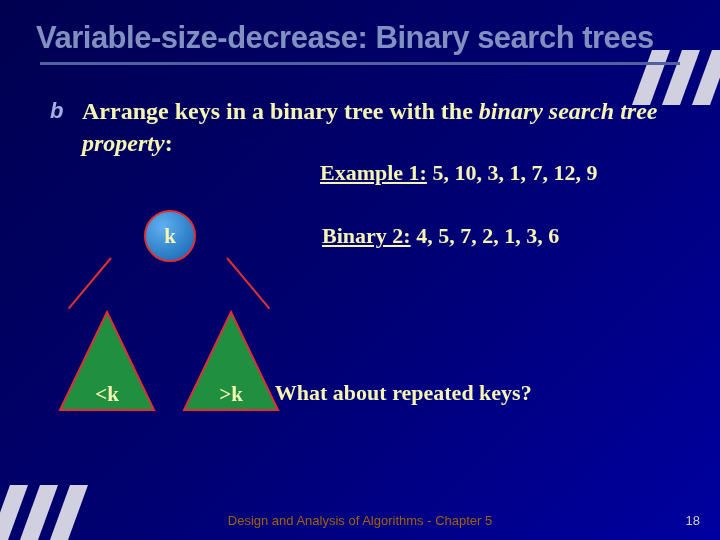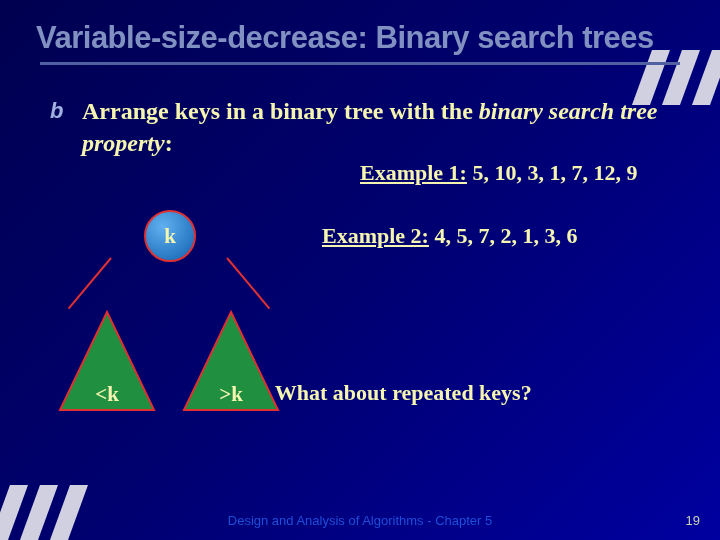--- a/index.html
+++ b/index.html
@@ -77,21 +77,20 @@
     line-height: 1.35;
   }
   .body-text .italic { font-style: italic; }
   .example1 {
     position: absolute;
     top: 160px;
     left: 320px;
     font-size: 22px;
     font-weight: bold;
     color: #f5f5b0;
-    margin-left: 40px;
   }
   .example1 .label { text-decoration: underline; }
   .example2 {
     position: absolute;
     top: 223px;
     left: 322px;
     font-size: 22px;
     font-weight: bold;
     color: #f5f5b0;
   }
@@ -170,21 +169,21 @@
   .tri-label.l { left: 8px; width: 98px; }
   .tri-label.r { left: 132px; width: 98px; }
   .footer {
     position: absolute;
     bottom: 12px;
     left: 0;
     width: 100%;
     text-align: center;
     font-family: Arial, sans-serif;
     font-size: 13px;
-    color: #1d4ed8;
+    color: #a16207;
   }
   .page-num {
     position: absolute;
     bottom: 12px;
     right: 20px;
     font-family: Arial, sans-serif;
     font-size: 13px;
     color: #d0d0b0;
   }
 </style>
@@ -209,21 +208,21 @@
 
 <div class="body-text">
   <span>Arrange keys in a binary tree with the </span><span class="italic">binary search tree property</span><span>:</span>
 </div>
 
 <div class="example1">
   <span class="label">Example 1:</span><span> 5, 10, 3, 1, 7, 12, 9</span>
 </div>
 
 <div class="example2">
-  <span class="label">Example 2:</span><span> 4, 5, 7, 2, 1, 3, 6</span>
+  <span class="label">Binary 2:</span><span> 4, 5, 7, 2, 1, 3, 6</span>
 </div>
 
 <div class="question">• What about repeated keys?</div>
 
 <div class="diagram">
   <div class="node-k">k</div>
   <div class="line-left"></div>
   <div class="line-right"></div>
   <div class="triangle-left">
     <svg class="tri-svg" width="98" height="102">
@@ -233,13 +232,13 @@
   <div class="tri-label l">&lt;k</div>
   <div class="triangle-right">
     <svg class="tri-svg" width="98" height="102">
       <polygon points="49,2 96,100 2,100" fill="#209040" stroke="#e03030" stroke-width="2"></polygon>
     </svg>
   </div>
   <div class="tri-label r">&gt;k</div>
 </div>
 
 <div class="footer">Design and Analysis of Algorithms - Chapter 5</div>
-<div class="page-num">19</div>
+<div class="page-num">18</div>
 
 </body></html>

